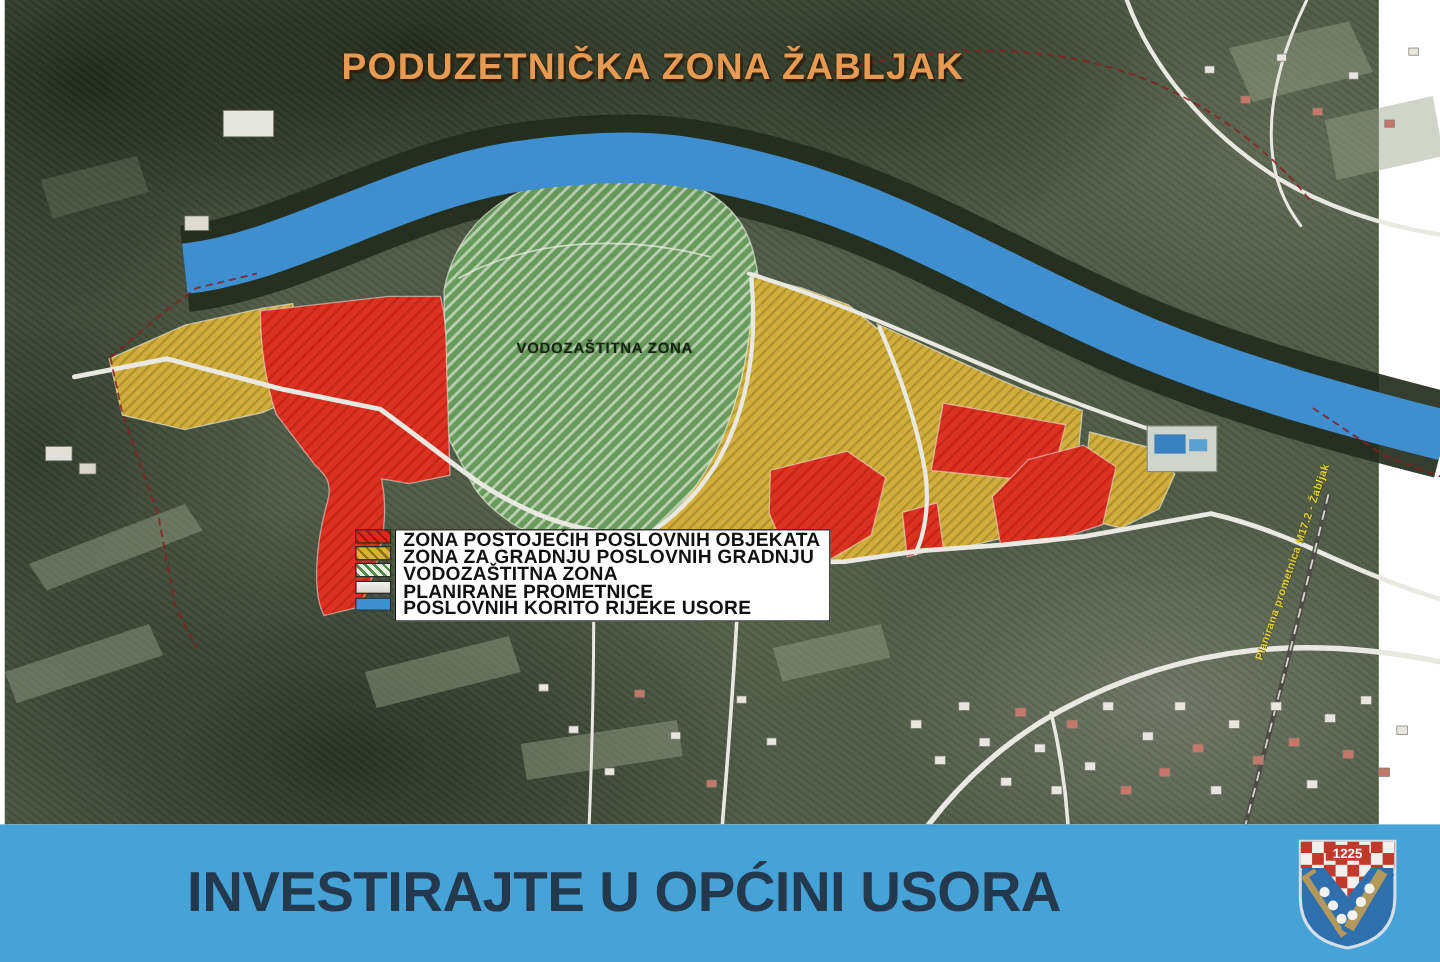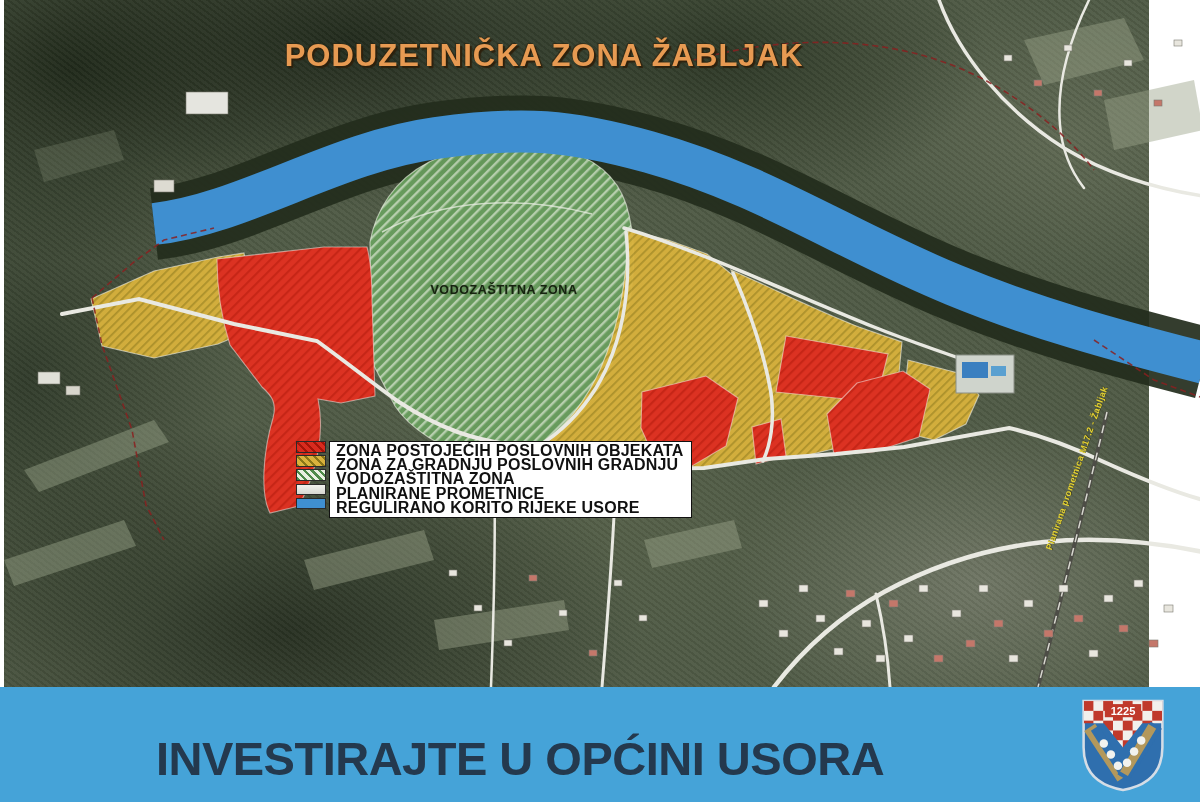--- a/index.html
+++ b/index.html
@@ -49,21 +49,21 @@
   .sw-road{background:linear-gradient(#f2f2ee,#d6d6d0);}
   .sw-river{background:#3f8fd0;}
   .legend-box{
     background:#fff;border:1.5px solid #111;padding:2px 7px 2px 6px;
   }
   .legend-box .row{height:14.2px;line-height:14.2px;font-size:16px;font-weight:bold;color:#111;white-space:nowrap;letter-spacing:.2px;}
   
   .banner{position:absolute;left:0;top:687px;width:1200px;height:115px;background:#45a3d8;}
   .banner-text{
     position:absolute;left:0;top:50%;transform:translateY(-54%);width:1040px;text-align:center;
-    font-size:47px;font-weight:bold;letter-spacing:-.5px;color:#24394e;margin-top:16px;
+    font-size:47px;font-weight:bold;letter-spacing:-.5px;color:#24394e;
   }
   .crest{position:absolute;left:1077px;top:8px;width:92px;height:99px;}
 </style>
 </head>
 <body>
 
 <div class="poster">
 
   <div class="map">
     <svg width="1200" height="687" viewBox="0 0 1200 687">
@@ -212,21 +212,21 @@
         <div class="sw sw-gold"></div>
         <div class="sw sw-green"></div>
         <div class="sw sw-road"></div>
         <div class="sw sw-river"></div>
       </div>
       <div class="legend-box">
         <div class="row">ZONA POSTOJEĆIH POSLOVNIH OBJEKATA</div>
         <div class="row">ZONA ZA GRADNJU POSLOVNIH GRADNJU</div>
         <div class="row">VODOZAŠTITNA ZONA</div>
         <div class="row">PLANIRANE PROMETNICE</div>
-        <div class="row">REGULIRANO KORITO RIJEKE USORE</div>
+        <div class="row">POSLOVNIH KORITO RIJEKE USORE</div>
       </div>
     </div>
   </div>
 
   <div class="banner">
     <div class="banner-text">INVESTIRAJTE U OPĆINI USORA</div>
 
     <svg class="crest" viewBox="0 0 90 98">
       <defs>
         <clipPath id="shieldClip">

